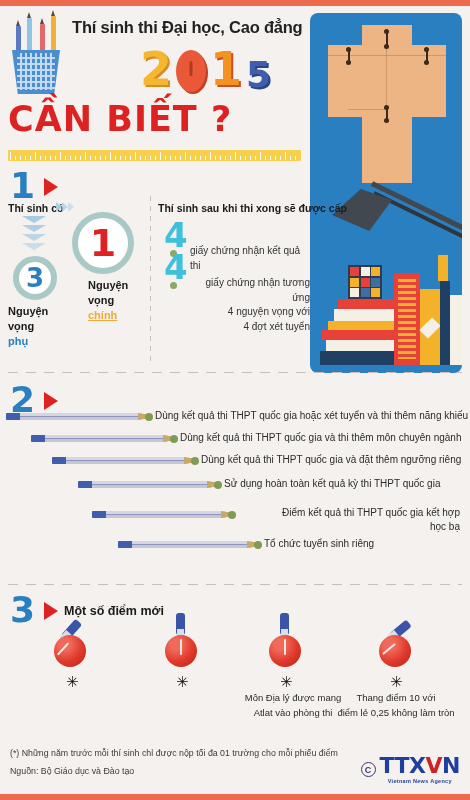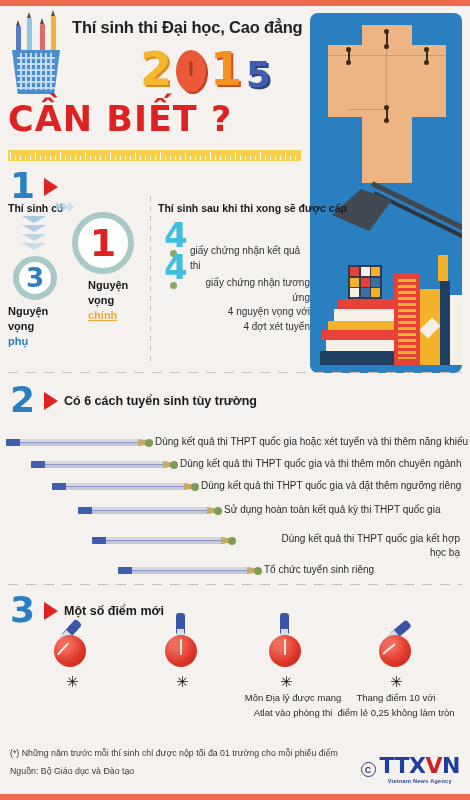--- a/index.html
+++ b/index.html
@@ -225,21 +225,21 @@
   }
   .cert-dot {
     position: absolute; width: 7px; height: 7px; border-radius: 50%;
     background: #8aa86a;
   }
   .cert-text {
     position: absolute; font-size: 10px; color: #333; line-height: 1.45;
   }
 
   
-  .s2 { position: absolute; left: 0; top: 392px; width: 407px; height: 192px; }
+  .s2 { position: absolute; left: 0; top: 366px; width: 407px; height: 192px; }
   .pencil-row { position: absolute; height: 12px; }
   .pencil {
     position: absolute; top: 3px; height: 7px;
     background: linear-gradient(to bottom, #d4d7de 0 38%, #8d93c4 38% 62%, #c4c8d2 62% 100%);
     border-radius: 1px;
   }
   .pencil-band {
     position: absolute; top: 3px; left: 0; width: 14px; height: 7px;
     background: #3f5fae; border-radius: 1px 0 0 1px;
   }
@@ -451,21 +451,20 @@
     <div class="cert-dot" style="left:12px;top:80px;"></div>
     <div class="cert-text" style="left:32px;top:74px;white-space:pre-line;text-align:right;width:120px;">giấy chứng nhận tương ứng
 4 nguyện vọng với
 4 đợt xét tuyển</div>
   </div>
 
   <div class="dashline" style="top:372px;"></div>
 
   <div class="sec-num" style="left:10px;top:382px;">2</div>
   <div class="sec-arrow" style="left:44px;top:392px;"></div>
-  <div class="sec-title" style="left:64px;top:394px;">Có 6 cách tuyển sinh tùy trường</div>
 
   <div class="s2">
 
     <div class="pencil-row" style="left:0;top:44px;">
       <div class="pencil" style="left:6px;width:136px;"></div>
       <div class="pencil-band" style="left:6px;"></div>
       <div class="pencil-wood" style="left:138px;"></div>
       <div class="pencil-lead" style="left:145px;"></div>
       <div class="pencil-label" style="left:155px;top:-1px;">Dùng kết quả thi THPT quốc gia hoặc xét tuyển và thi thêm năng khiếu</div>
     </div>
@@ -492,21 +491,21 @@
       <div class="pencil-wood" style="left:207px;"></div>
       <div class="pencil-lead" style="left:214px;"></div>
       <div class="pencil-label" style="left:224px;top:-1px;">Sử dụng hoàn toàn kết quả kỳ thi THPT quốc gia</div>
     </div>
 
     <div class="pencil-row" style="left:0;top:142px;">
       <div class="pencil" style="left:92px;width:133px;"></div>
       <div class="pencil-band" style="left:92px;"></div>
       <div class="pencil-wood" style="left:221px;"></div>
       <div class="pencil-lead" style="left:228px;"></div>
-      <div class="pencil-label" style="left:240px;top:-2px;white-space:pre-line;width:220px;">Dùng kết quả thi THPT quốc gia kết hợp
+      <div class="pencil-label" style="left:240px;top:-2px;white-space:pre-line;width:220px;">Điểm kết quả thi THPT quốc gia kết hợp
 học bạ</div>
     </div>
 
     <div class="pencil-row" style="left:0;top:172px;">
       <div class="pencil" style="left:118px;width:133px;"></div>
       <div class="pencil-band" style="left:118px;"></div>
       <div class="pencil-wood" style="left:247px;"></div>
       <div class="pencil-lead" style="left:254px;"></div>
       <div class="pencil-label" style="left:264px;top:-1px;">Tổ chức tuyển sinh riêng</div>
     </div>

